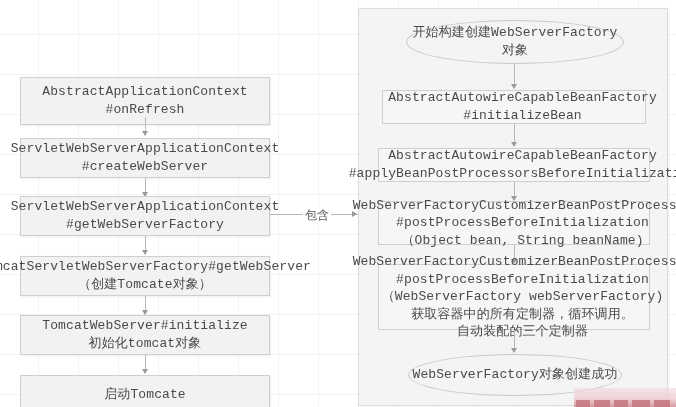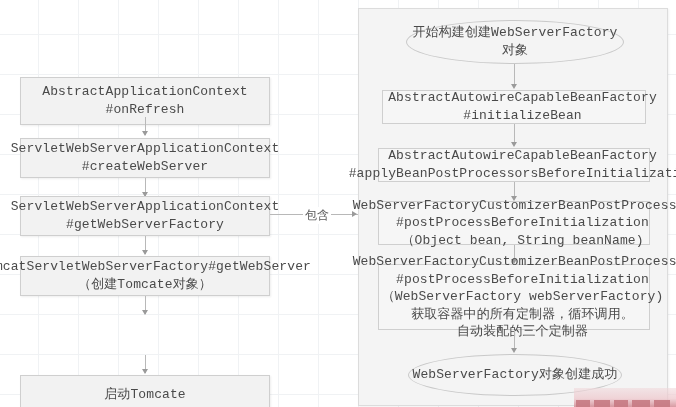--- a/index.html
+++ b/index.html
@@ -150,20 +150,22 @@
 
   <div class="vline" style="left:145px; top:236px; height:18px;"></div>
   <div class="arrow-down" style="left:141.5px; top:250px;"></div>
 
   <div class="node" style="left:20px; top:256px; width:250px; height:40px;">TomcatServletWebServerFactory#getWebServer
 （创建Tomcate对象）</div>
 
   <div class="vline" style="left:145px; top:296px; height:18px;"></div>
   <div class="arrow-down" style="left:141.5px; top:310px;"></div>
 
+  <div class="node" style="left:20px; top:315px; width:250px; height:40px;">TomcatWebServer#initialize
+初始化tomcat对象</div>
 
   <div class="vline" style="left:145px; top:355px; height:18px;"></div>
   <div class="arrow-down" style="left:141.5px; top:369px;"></div>
 
   <div class="node" style="left:20px; top:375px; width:250px; height:40px;">启动Tomcate</div>
 
   <div class="node ellipse" style="left:406px; top:20px; width:218px; height:44px;">开始构建创建WebServerFactory对象</div>
 
   <div class="vline" style="left:514px; top:64px; height:22px;"></div>
   <div class="arrow-down" style="left:510.5px; top:84px;"></div>

